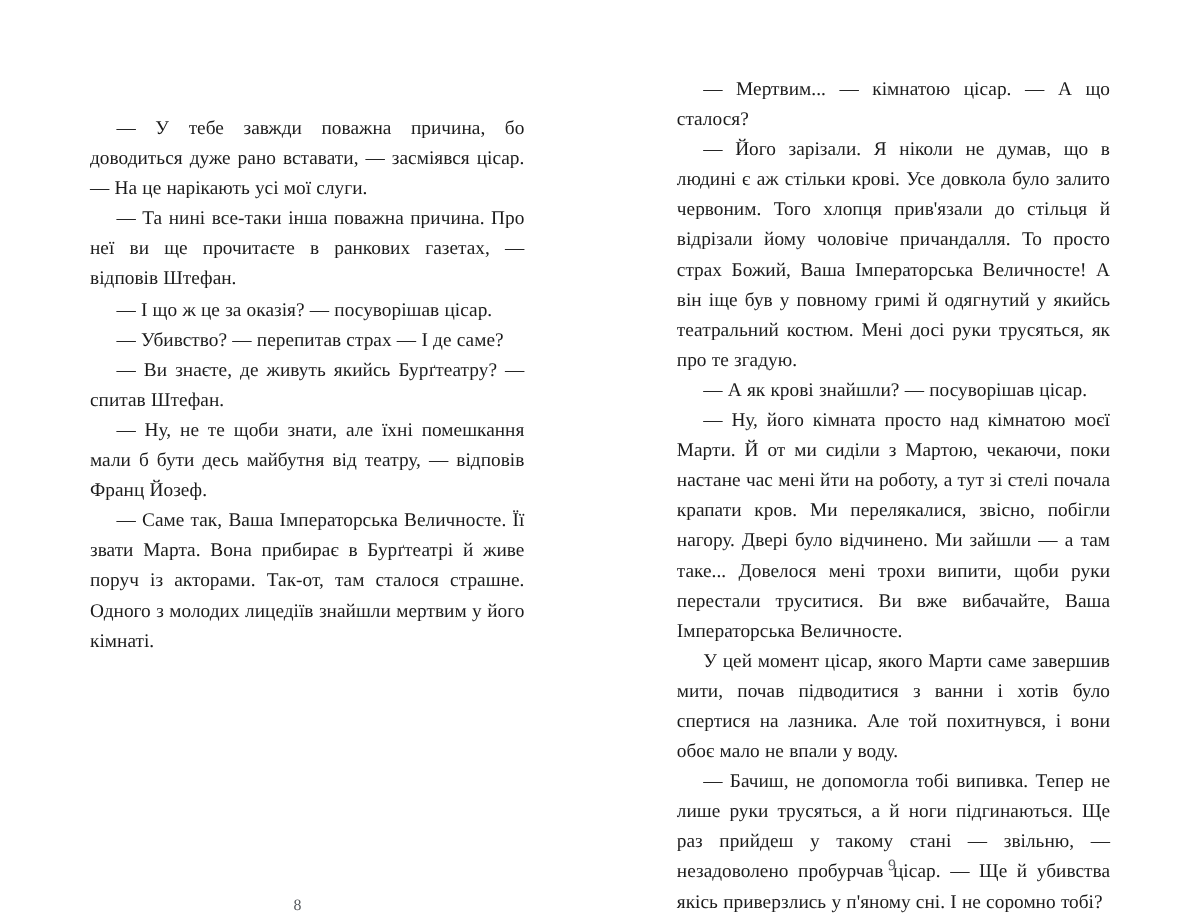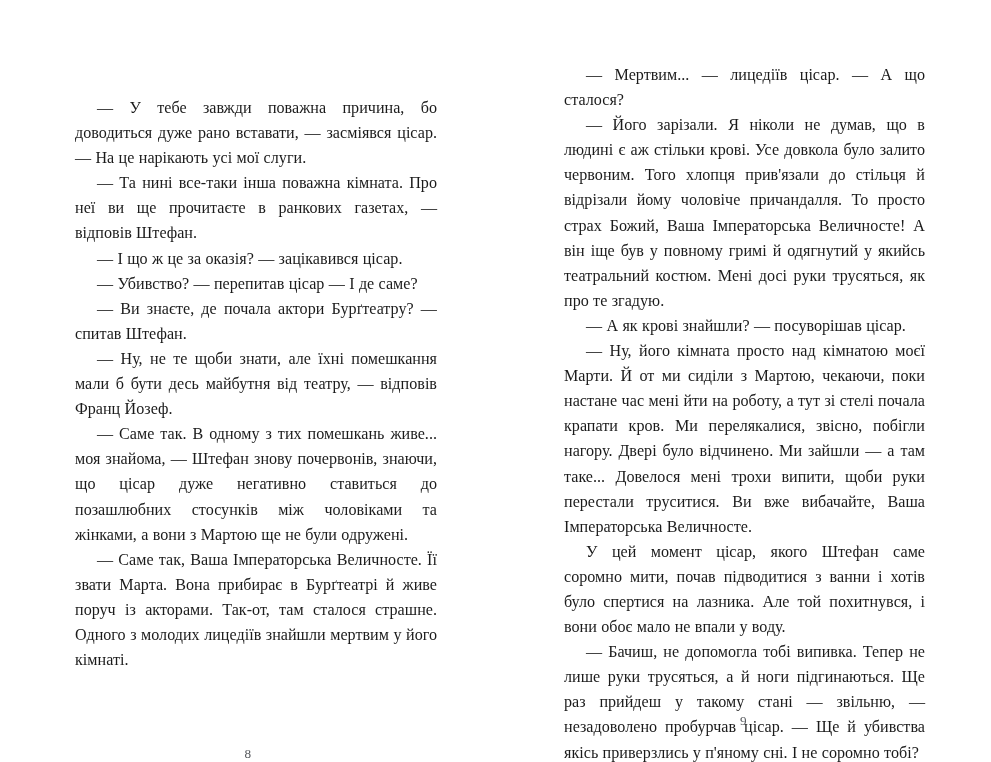--- a/index.html
+++ b/index.html
@@ -63,37 +63,36 @@
   .page-right .folio { padding-right: 30px; }
 </style>
 </head>
 <body>
 
 <div class="spread">
 
   <div class="page page-left">
     <div class="textblock">
       <p>— У тебе завжди поважна причина, бо доводиться дуже рано вставати, — засміявся цісар. — На це нарікають усі мої слуги.</p>
-      <p>— Та нині все-таки інша поважна кімната. Про неї ви ще прочитаєте в ранкових газетах, — відповів Штефан.</p>
-      <p>— І що ж це за оказія? — зацікавився цісар.</p>
-      <p>— Убивство? — перепитав цісар — І де саме?</p>
-      <p>— Ви знаєте, де почала актори Бурґтеатру? — спитав Штефан.</p>
+      <p>— Та нині все-таки інша поважна причина. Про неї ви ще прочитаєте в ранкових газетах, — відповів Штефан.</p>
+      <p>— І що ж це за оказія? — посуворішав цісар.</p>
+      <p>— Убивство? — перепитав страх — І де саме?</p>
+      <p>— Ви знаєте, де живуть якийсь Бурґтеатру? — спитав Штефан.</p>
       <p>— Ну, не те щоби знати, але їхні помешкання мали б бути десь майбутня від театру, — відповів Франц Йозеф.</p>
-      <p>— Саме так. В одному з тих помешкань живе... моя знайома, — Штефан знову почервонів, знаючи, що цісар дуже негативно ставиться до позашлюбних стосунків між чоловіками та жінками, а вони з Мартою ще не були одружені.</p>
       <p>— Саме так, Ваша Імператорська Величносте. Її звати Марта. Вона прибирає в Бурґтеатрі й живе поруч із акторами. Так-от, там сталося страшне. Одного з молодих лицедіїв знайшли мертвим у його кімнаті.</p>
     </div>
     <div class="folio">8</div>
   </div>
 
   <div class="page page-right">
     <div class="textblock">
-      <p>— Мертвим... — лицедіїв цісар. — А що сталося?</p>
+      <p>— Мертвим... — кімнатою цісар. — А що сталося?</p>
       <p>— Його зарізали. Я ніколи не думав, що в людині є аж стільки крові. Усе довкола було залито червоним. Того хлопця прив'язали до стільця й відрізали йому чоловіче причандалля. То просто страх Божий, Ваша Імператорська Величносте! А він іще був у повному гримі й одягнутий у якийсь театральний костюм. Мені досі руки трусяться, як про те згадую.</p>
       <p>— А як крові знайшли? — посуворішав цісар.</p>
       <p>— Ну, його кімната просто над кімнатою моєї Марти. Й от ми сиділи з Мартою, чекаючи, поки настане час мені йти на роботу, а тут зі стелі почала крапати кров. Ми перелякалися, звісно, побігли нагору. Двері було відчинено. Ми зайшли — а там таке... Довелося мені трохи випити, щоби руки перестали труситися. Ви вже вибачайте, Ваша Імператорська Величносте.</p>
-      <p>У цей момент цісар, якого Штефан саме соромно мити, почав підводитися з ванни і хотів було спертися на лазника. Але той похитнувся, і вони обоє мало не впали у воду.</p>
+      <p>У цей момент цісар, якого Марти саме завершив мити, почав підводитися з ванни і хотів було спертися на лазника. Але той похитнувся, і вони обоє мало не впали у воду.</p>
       <p>— Бачиш, не допомогла тобі випивка. Тепер не лише руки трусяться, а й ноги підгинаються. Ще раз прийдеш у такому стані — звільню, — незадоволено пробурчав цісар. — Ще й убивства якісь приверзлись у п'яному сні. І не соромно тобі?</p>
 
     </div>
     <div class="folio">9</div>
   </div>
 
 </div>
 
 </body></html>

